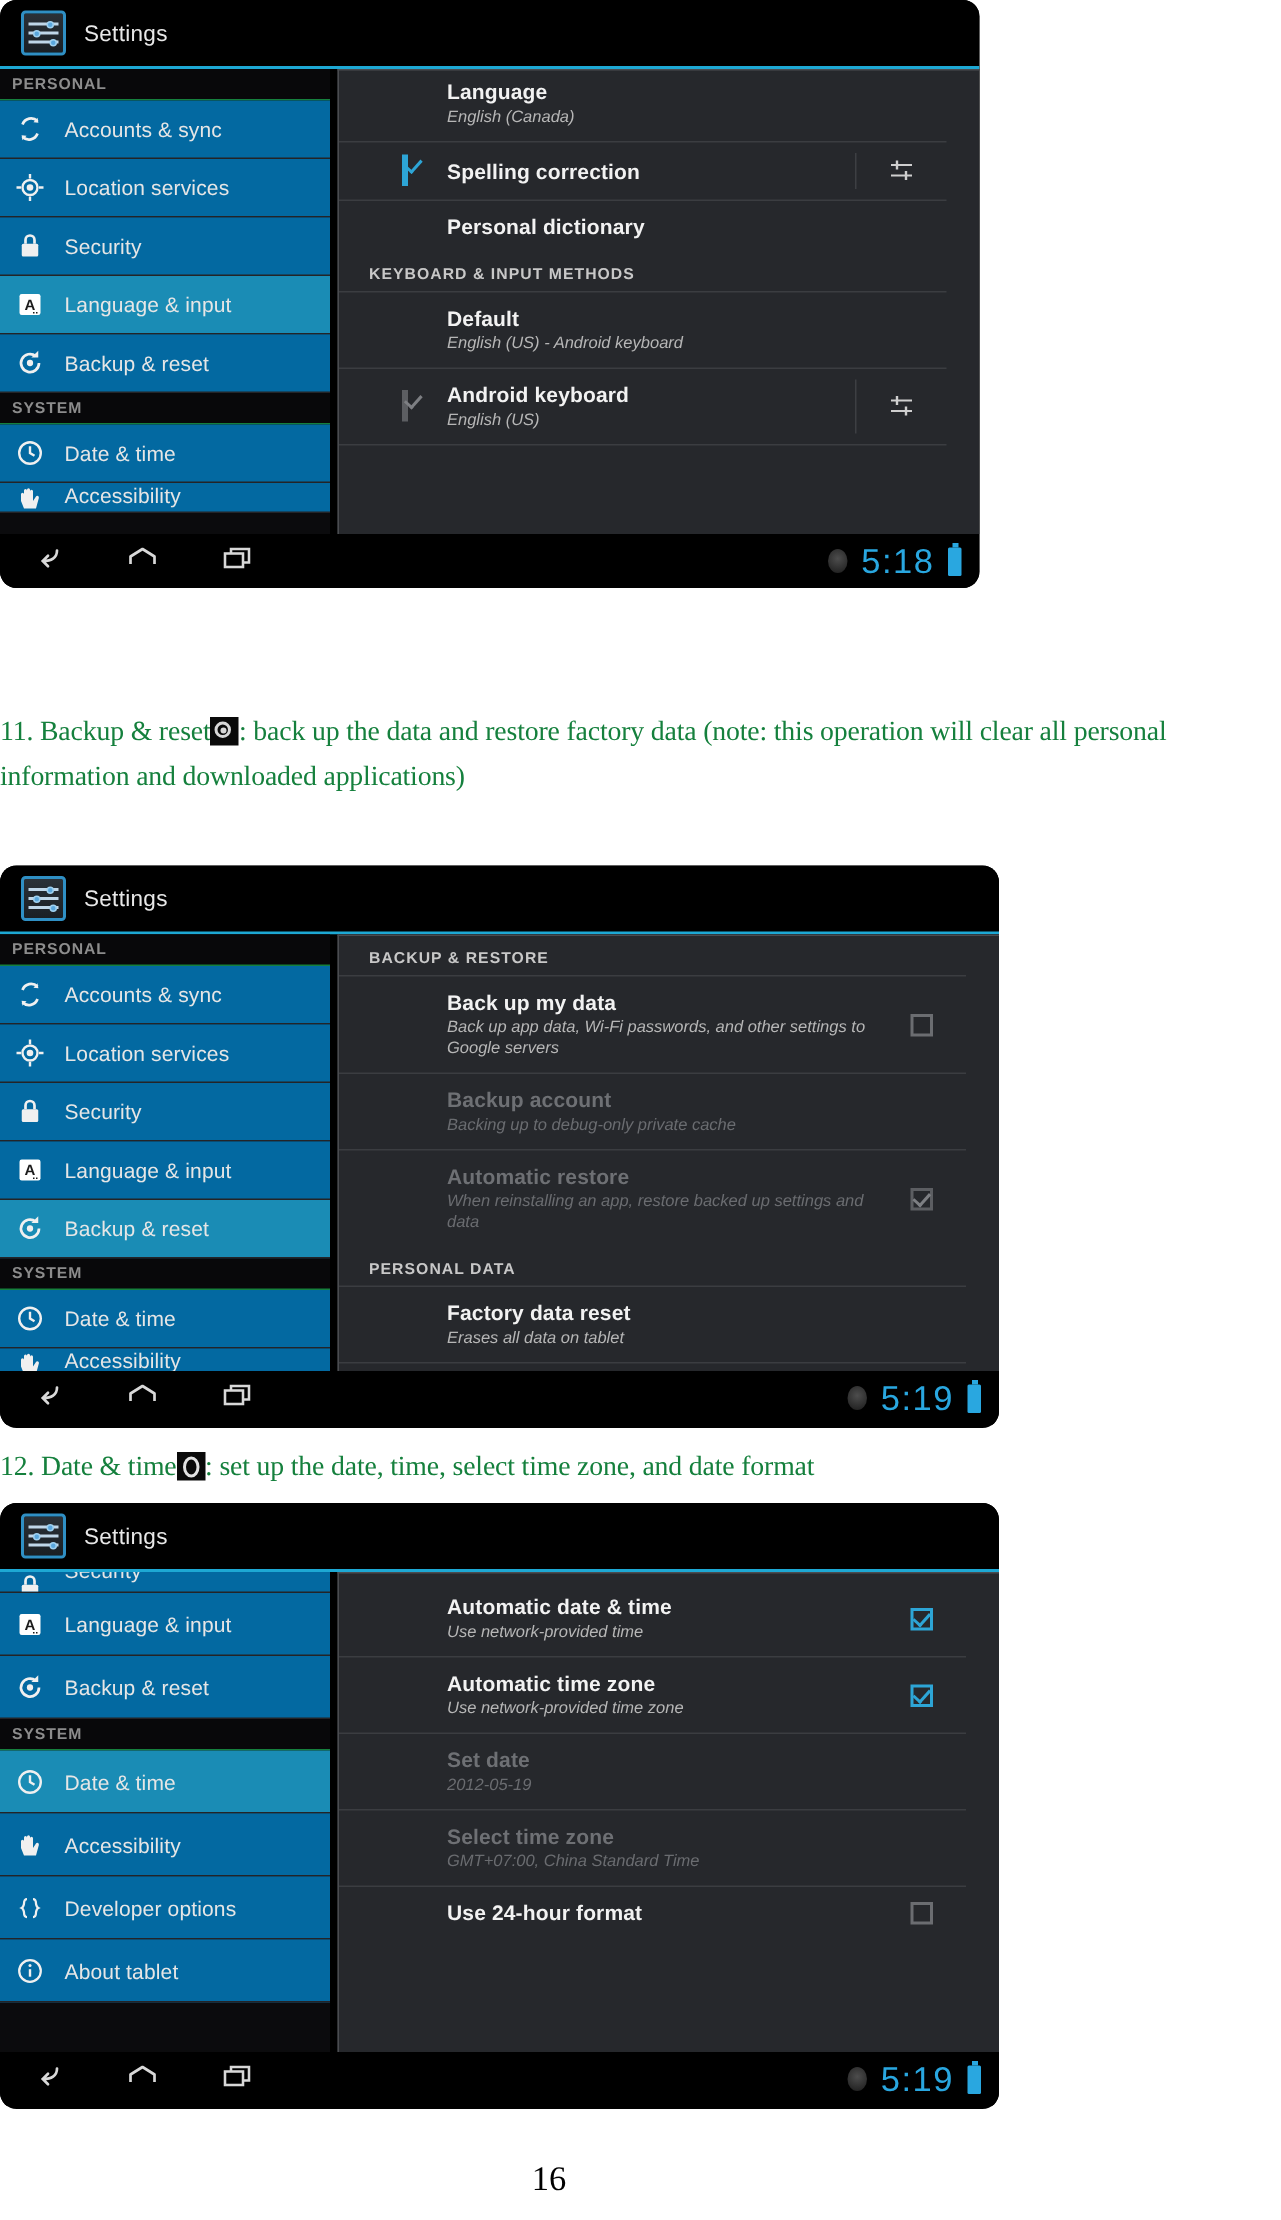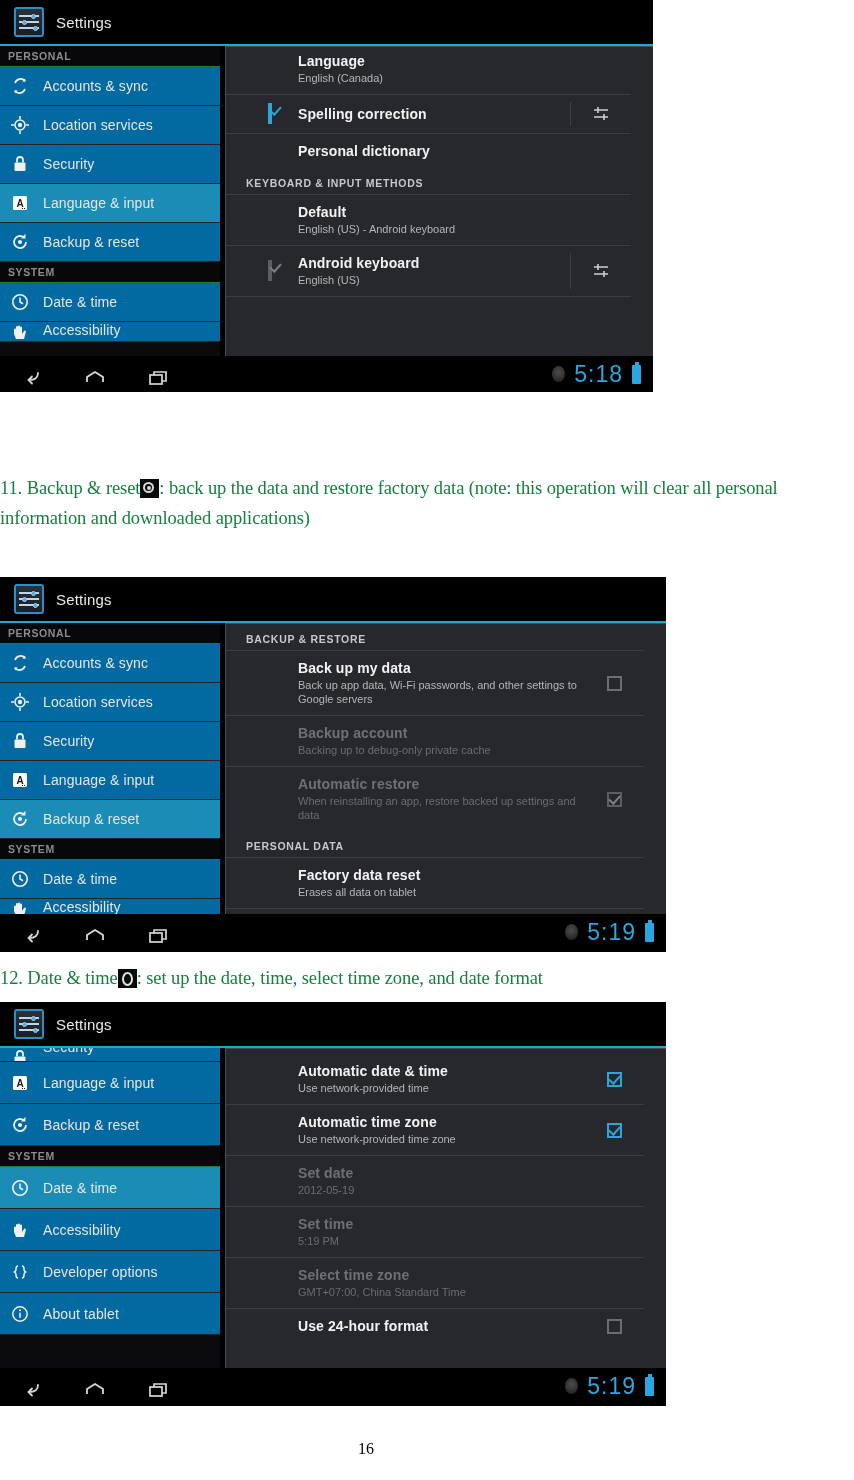--- a/index.html
+++ b/index.html
@@ -60,29 +60,30 @@
     border-radius: 50%;
     box-sizing: border-box;
   }
 
   .page-number {
     position: absolute;
     left: 0;
     width: 732px;
     text-align: center;
     font-family: "Liberation Serif", serif;
-    font-size: 16px;
+    font-size: 23px;
     color: #000;
   }
 
   
   .shot {
     position: absolute;
     background: #000000;
     overflow: hidden;
+    border-radius: 11px;
   }
   .shot-titlebar {
     position: relative;
     height: 46px;
     background: #000000;
     border-bottom: 2px solid #1da8d4;
     display: flex;
     align-items: center;
     padding-left: 14px;
     box-sizing: border-box;
@@ -210,20 +211,21 @@
     font-size: 14px;
     font-weight: bold;
     letter-spacing: 0.1px;
   }
   .row-sub {
     color: #b6b6b6;
     font-family: "Liberation Sans", sans-serif;
     font-size: 11px;
     margin-top: 2px;
     line-height: 14px;
+    font-style: italic;
   }
   .row.dim .row-title { color: #6e7074; }
   .row.dim .row-sub   { color: #6a6c70; }
 
   .row-lead {
     position: absolute;
     left: 42px;
     top: 50%;
     transform: translateY(-50%);
   }
@@ -261,21 +263,21 @@
     width: 1px;
     background: #3d3f43;
   }
   .slider-icon { width: 20px; height: 20px; display:block; }
 
   
   .navbar {
     height: 36px;
     background: #000;
     display: flex;
-    align-items: flex-end;
+    align-items: center;
     position: relative;
   }
   .nav-left { display: flex; align-items: center; padding-left: 18px; gap: 38px; }
   .nav-right {
     position: absolute;
     right: 12px;
     top: 0; bottom: 0;
     display: flex;
     align-items: center;
     gap: 9px;
@@ -756,26 +758,20 @@
             </div>
         </div>
 
         <div class="row dim">
           <div class="row-text">
             <div class="row-title">Set date</div>
             <div class="row-sub">2012-05-19</div>
           </div>
         </div>
 
-        <div class="row dim">
-          <div class="row-text">
-            <div class="row-title">Set time</div>
-            <div class="row-sub">5:19 PM</div>
-          </div>
-        </div>
 
         <div class="row dim">
           <div class="row-text">
             <div class="row-title">Select time zone</div>
             <div class="row-sub">GMT+07:00, China Standard Time</div>
           </div>
         </div>
 
         <div class="row">
           <div class="row-text">

